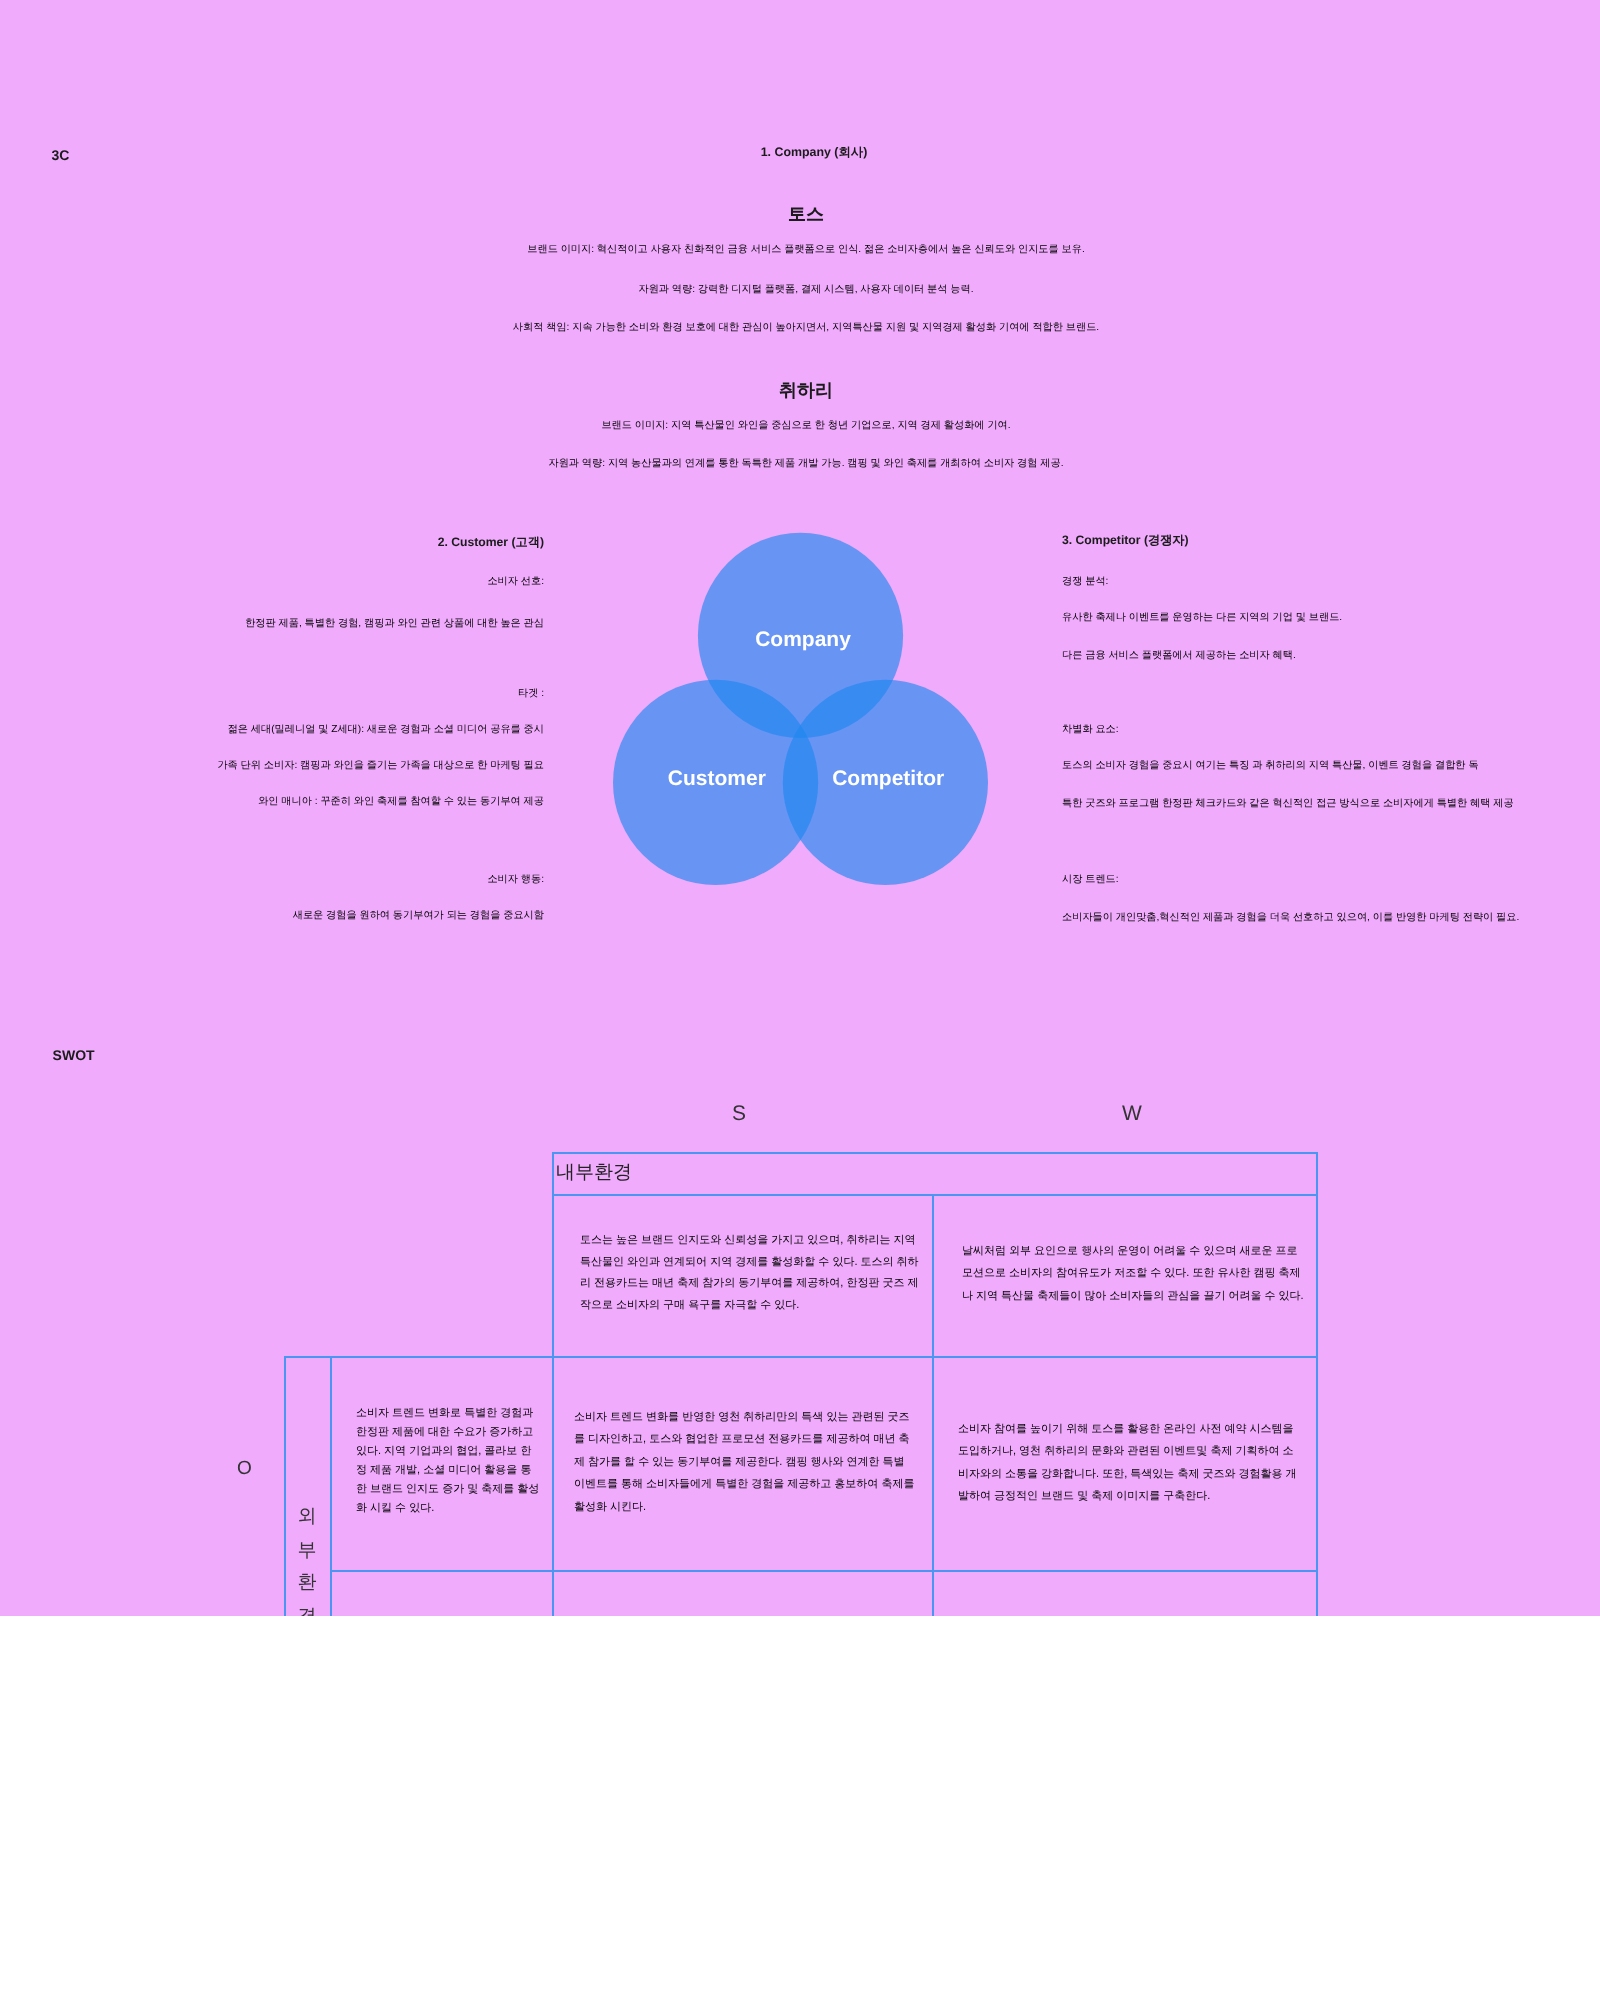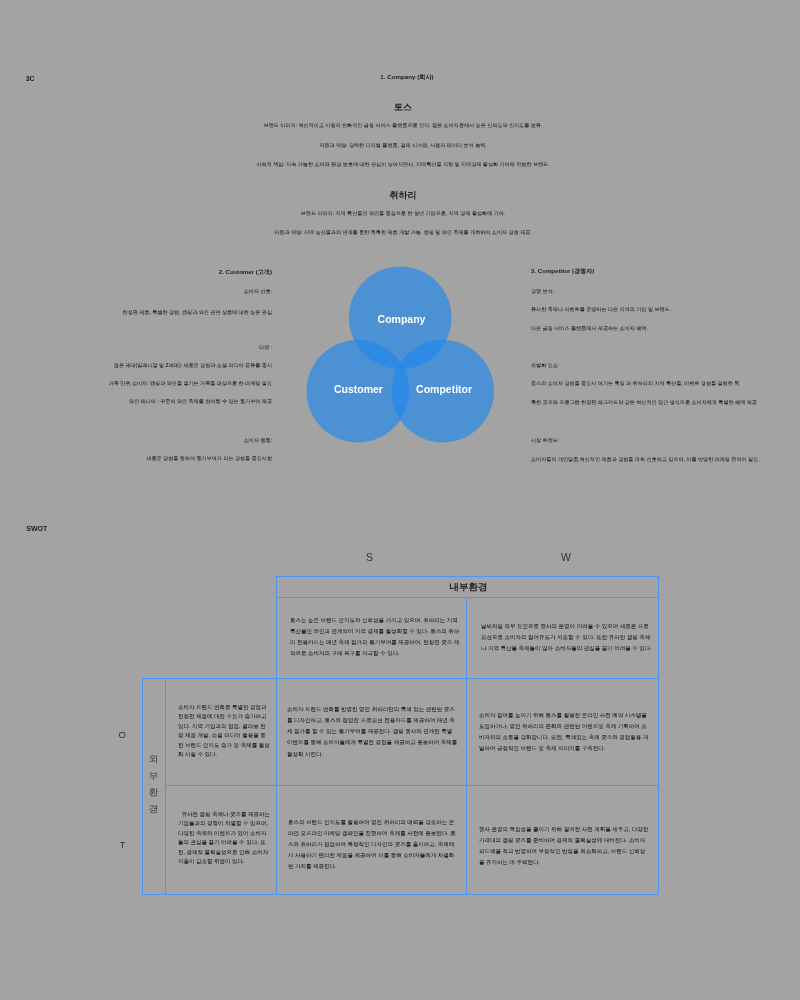--- a/index.html
+++ b/index.html
@@ -1,17 +1,17 @@
 <!DOCTYPE html>
 <html><head>
 <meta charset="utf-8">
 <style>
   html,body{margin:0;padding:0;}
   body{width:800px;height:1000px;background:#fff;font-family:"Liberation Sans",sans-serif;color:#1b1b1b;}
-  #page{position:relative;width:800px;height:1000px;overflow:hidden;background:#a3a3a3;will-change:transform;transform:translateZ(0);}
+  #page{position:relative;width:800px;height:808px;overflow:hidden;background:#f0abfc;will-change:transform;transform:translateZ(0);}
   .ln{position:absolute;white-space:nowrap;line-height:1;}
   .c{left:0;width:806px;text-align:center;}
   .b{font-weight:700;}
   .t5{font-size:5.1px;font-weight:500;color:#000;}
   .rt{right:528px;text-align:right;}
   .lt{left:531px;text-align:left;}
   .bl{position:absolute;background:#4a96f2;}
   .cell{position:absolute;font-size:11px;color:#000;font-weight:500;transform:scale(0.5);transform-origin:0 0;}
   .cell div{white-space:nowrap;}
 </style>
@@ -72,21 +72,21 @@
   <div class="bl" style="left:276px;top:596.5px;width:383px;height:1px;"></div>
   <div class="bl" style="left:141.5px;top:677.5px;width:517.5px;height:1px;"></div>
   <div class="bl" style="left:164.5px;top:784.5px;width:494.5px;height:1px;"></div>
   <div class="bl" style="left:141.5px;top:894px;width:517.5px;height:1px;"></div>
   <div class="bl" style="left:141.5px;top:677.5px;width:1px;height:217.5px;"></div>
   <div class="bl" style="left:164.5px;top:677.5px;width:1px;height:217.5px;"></div>
   <div class="bl" style="left:276px;top:575.5px;width:1px;height:319.5px;"></div>
   <div class="bl" style="left:466px;top:596.5px;width:1px;height:298.5px;"></div>
   <div class="bl" style="left:658px;top:575.5px;width:1px;height:319.5px;"></div>
 
-  <div class="ln" style="left:278px;width:381px;text-align:center;top:582px;font-size:9.5px;color:#222;font-weight:bold;">내부환경</div>
+  <div class="ln" style="left:278px;width:381px;top:582px;font-size:9.5px;color:#222;">내부환경</div>
 
   <div style="position:absolute;left:147px;top:751.2px;font-size:9.5px;color:#333;line-height:16.5px;text-align:center;width:13px;">외<br>부<br>환<br>경</div>
 
   <div class="cell" style="left:289.5px;top:615.2px;line-height:21.6px;">
     <div>토스는 높은 브랜드 인지도와 신뢰성을 가지고 있으며, 취하리는 지역</div>
     <div>특산물인 와인과 연계되어 지역 경제를 활성화할 수 있다. 토스의 취하</div>
     <div>리 전용카드는 매년 축제 참가의 동기부여를 제공하여, 한정판 굿즈 제</div>
     <div>작으로 소비자의 구매 욕구를 자극할 수 있다.</div>
   </div>
 

